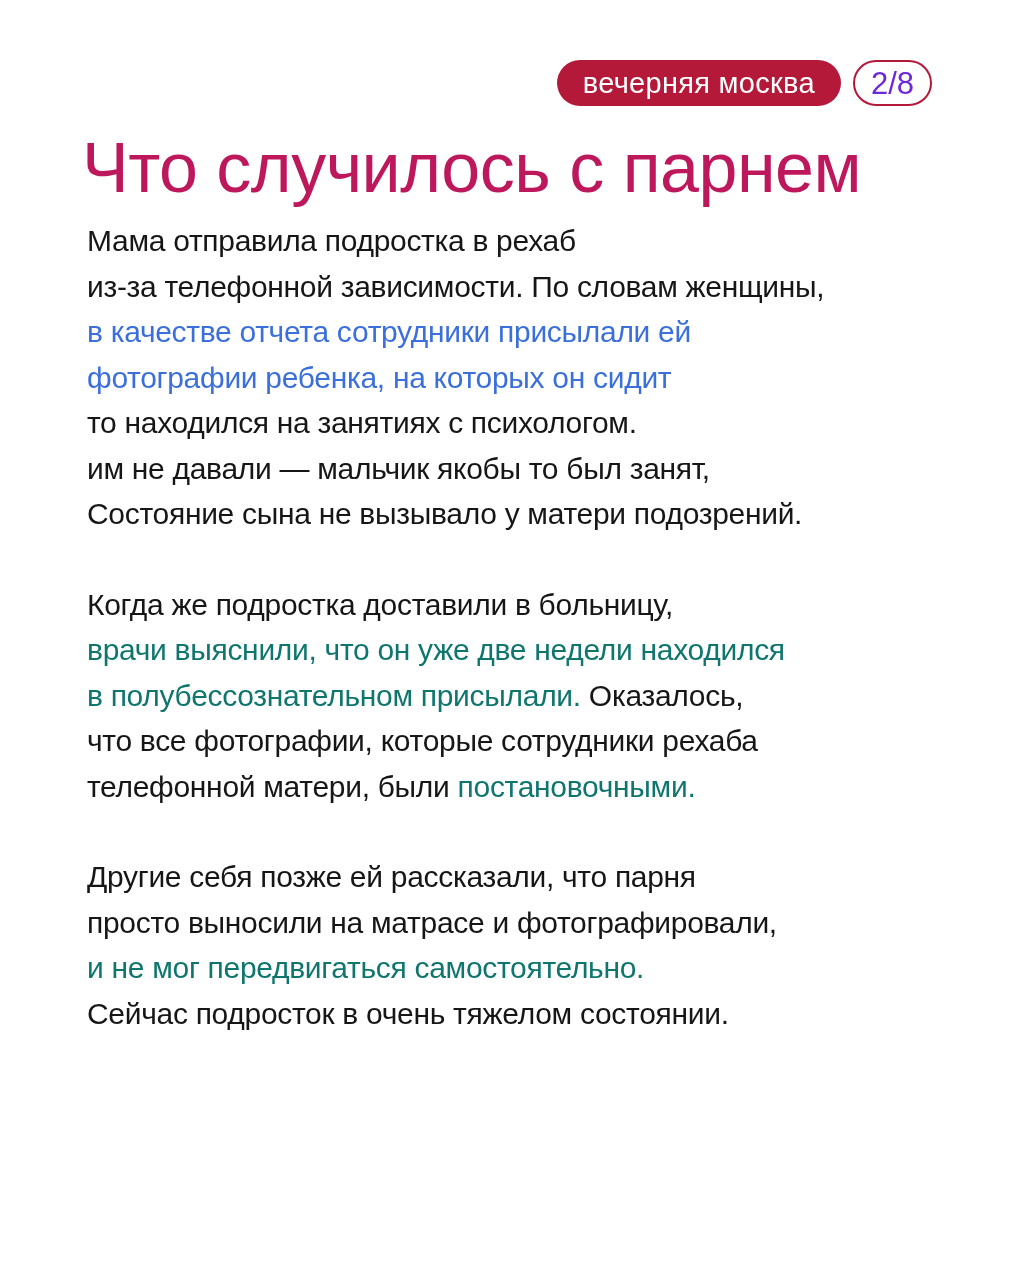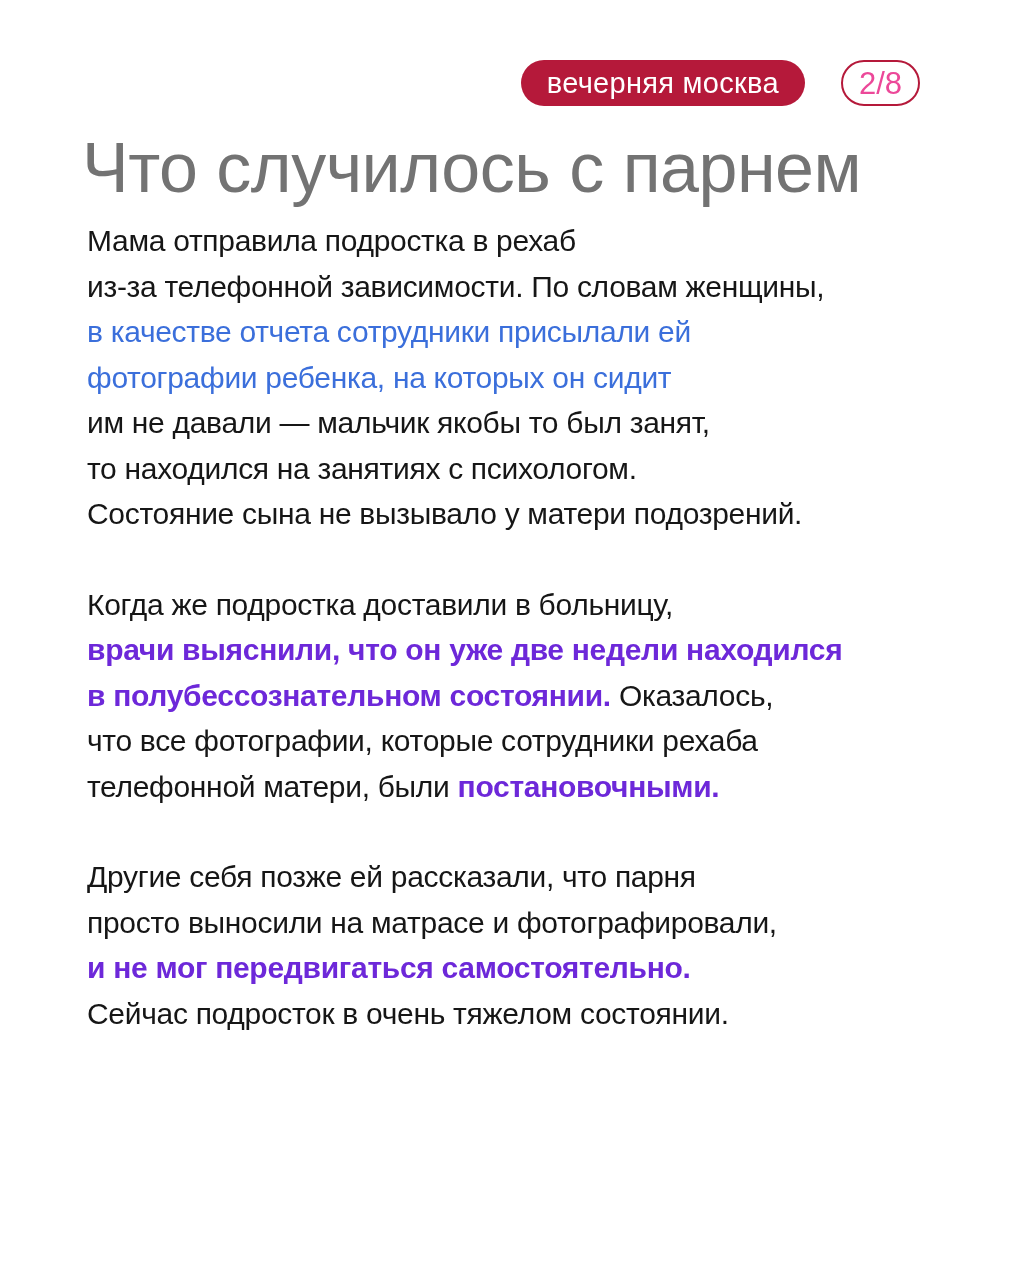--- a/index.html
+++ b/index.html
@@ -11,101 +11,101 @@
       width: 1024px;
       height: 1280px;
       position: relative;
       overflow: hidden;
       font-family: "Liberation Sans", "DejaVu Sans", sans-serif;
       color: #111111;
     }
     .header {
       position: absolute;
       top: 60px;
-      right: 104px;
+      right: 92px;
       display: flex;
       align-items: center;
-      gap: 36px;
+      gap: 12px;
     }
     .brand-pill {
       background: #b5193a;
       color: #ffffff;
       border-radius: 24px;
       height: 46px;
       padding: 0 26px;
       display: flex;
       align-items: center;
       font-size: 29px;
       letter-spacing: 0.3px;
       line-height: 1;
     }
     .page-counter {
       border: 2px solid #b5193a;
-      color: #ec4899;
+      color: #6d28d9;
       border-radius: 24px;
       height: 42px;
       padding: 0 16px;
       display: flex;
       align-items: center;
       font-size: 31px;
       line-height: 1;
       text-align: center;
     }
     .title {
       position: absolute;
       left: 82px;
       top: 128px;
       margin: 0;
       font-size: 70px;
       font-weight: normal;
       letter-spacing: -0.5px;
-      color: #737373;
+      color: #be185d;
       white-space: nowrap;
     }
     .body {
       position: absolute;
       left: 87px;
       top: 218px;
       width: 880px;
       font-size: 30px;
       line-height: 45.5px;
       letter-spacing: -0.3px;
       color: #161616;
     }
     .para { margin: 0 0 45px 0; }
     .line { display: block; white-space: nowrap; }
     .hl-blue { color: #3b6fdb; font-weight: normal; }
-    .hl-red { color: #6d28d9; font-weight: bold; }
+    .hl-red { color: #0f766e; font-weight: normal; }
   </style>
 </head>
 <body>
 
 <div class="header">
   <div class="brand-pill">вечерняя москва</div>
   <div class="page-counter">2/8</div>
 </div>
 
 <h1 class="title">Что случилось с парнем</h1>
 
 <div class="body">
 
   <p class="para">
     <span class="line"><span>Мама отправила подростка в рехаб</span></span>
     <span class="line"><span>из-за телефонной зависимости. По словам женщины,</span></span>
     <span class="line"><span class="hl-blue">в качестве отчета сотрудники присылали ей</span></span>
     <span class="line"><span class="hl-blue">фотографии ребенка, на которых он сидит</span></span>
+    <span class="line"><span>то находился на занятиях с психологом.</span></span>
     <span class="line"><span>им не давали — мальчик якобы то был занят,</span></span>
-    <span class="line"><span>то находился на занятиях с психологом.</span></span>
     <span class="line"><span>Состояние сына не вызывало у матери подозрений.</span></span>
   </p>
 
   <p class="para">
     <span class="line"><span>Когда же подростка доставили в больницу,</span></span>
     <span class="line"><span class="hl-red">врачи выяснили, что он уже две недели находился</span></span>
-    <span class="line"><span class="hl-red">в полубессознательном состоянии.</span><span style="white-space:pre"> Оказалось,</span></span>
+    <span class="line"><span class="hl-red">в полубессознательном присылали.</span><span style="white-space:pre"> Оказалось,</span></span>
     <span class="line"><span>что все фотографии, которые сотрудники рехаба</span></span>
     <span class="line"><span style="white-space:pre">телефонной матери, были </span><span class="hl-red">постановочными.</span></span>
   </p>
 
   <p class="para">
     <span class="line"><span>Другие себя позже ей рассказали, что парня</span></span>
     <span class="line"><span>просто выносили на матрасе и фотографировали,</span></span>
     <span class="line"><span class="hl-red">и не мог передвигаться самостоятельно.</span></span>
     <span class="line"><span>Сейчас подросток в очень тяжелом состоянии.</span></span>
   </p>

